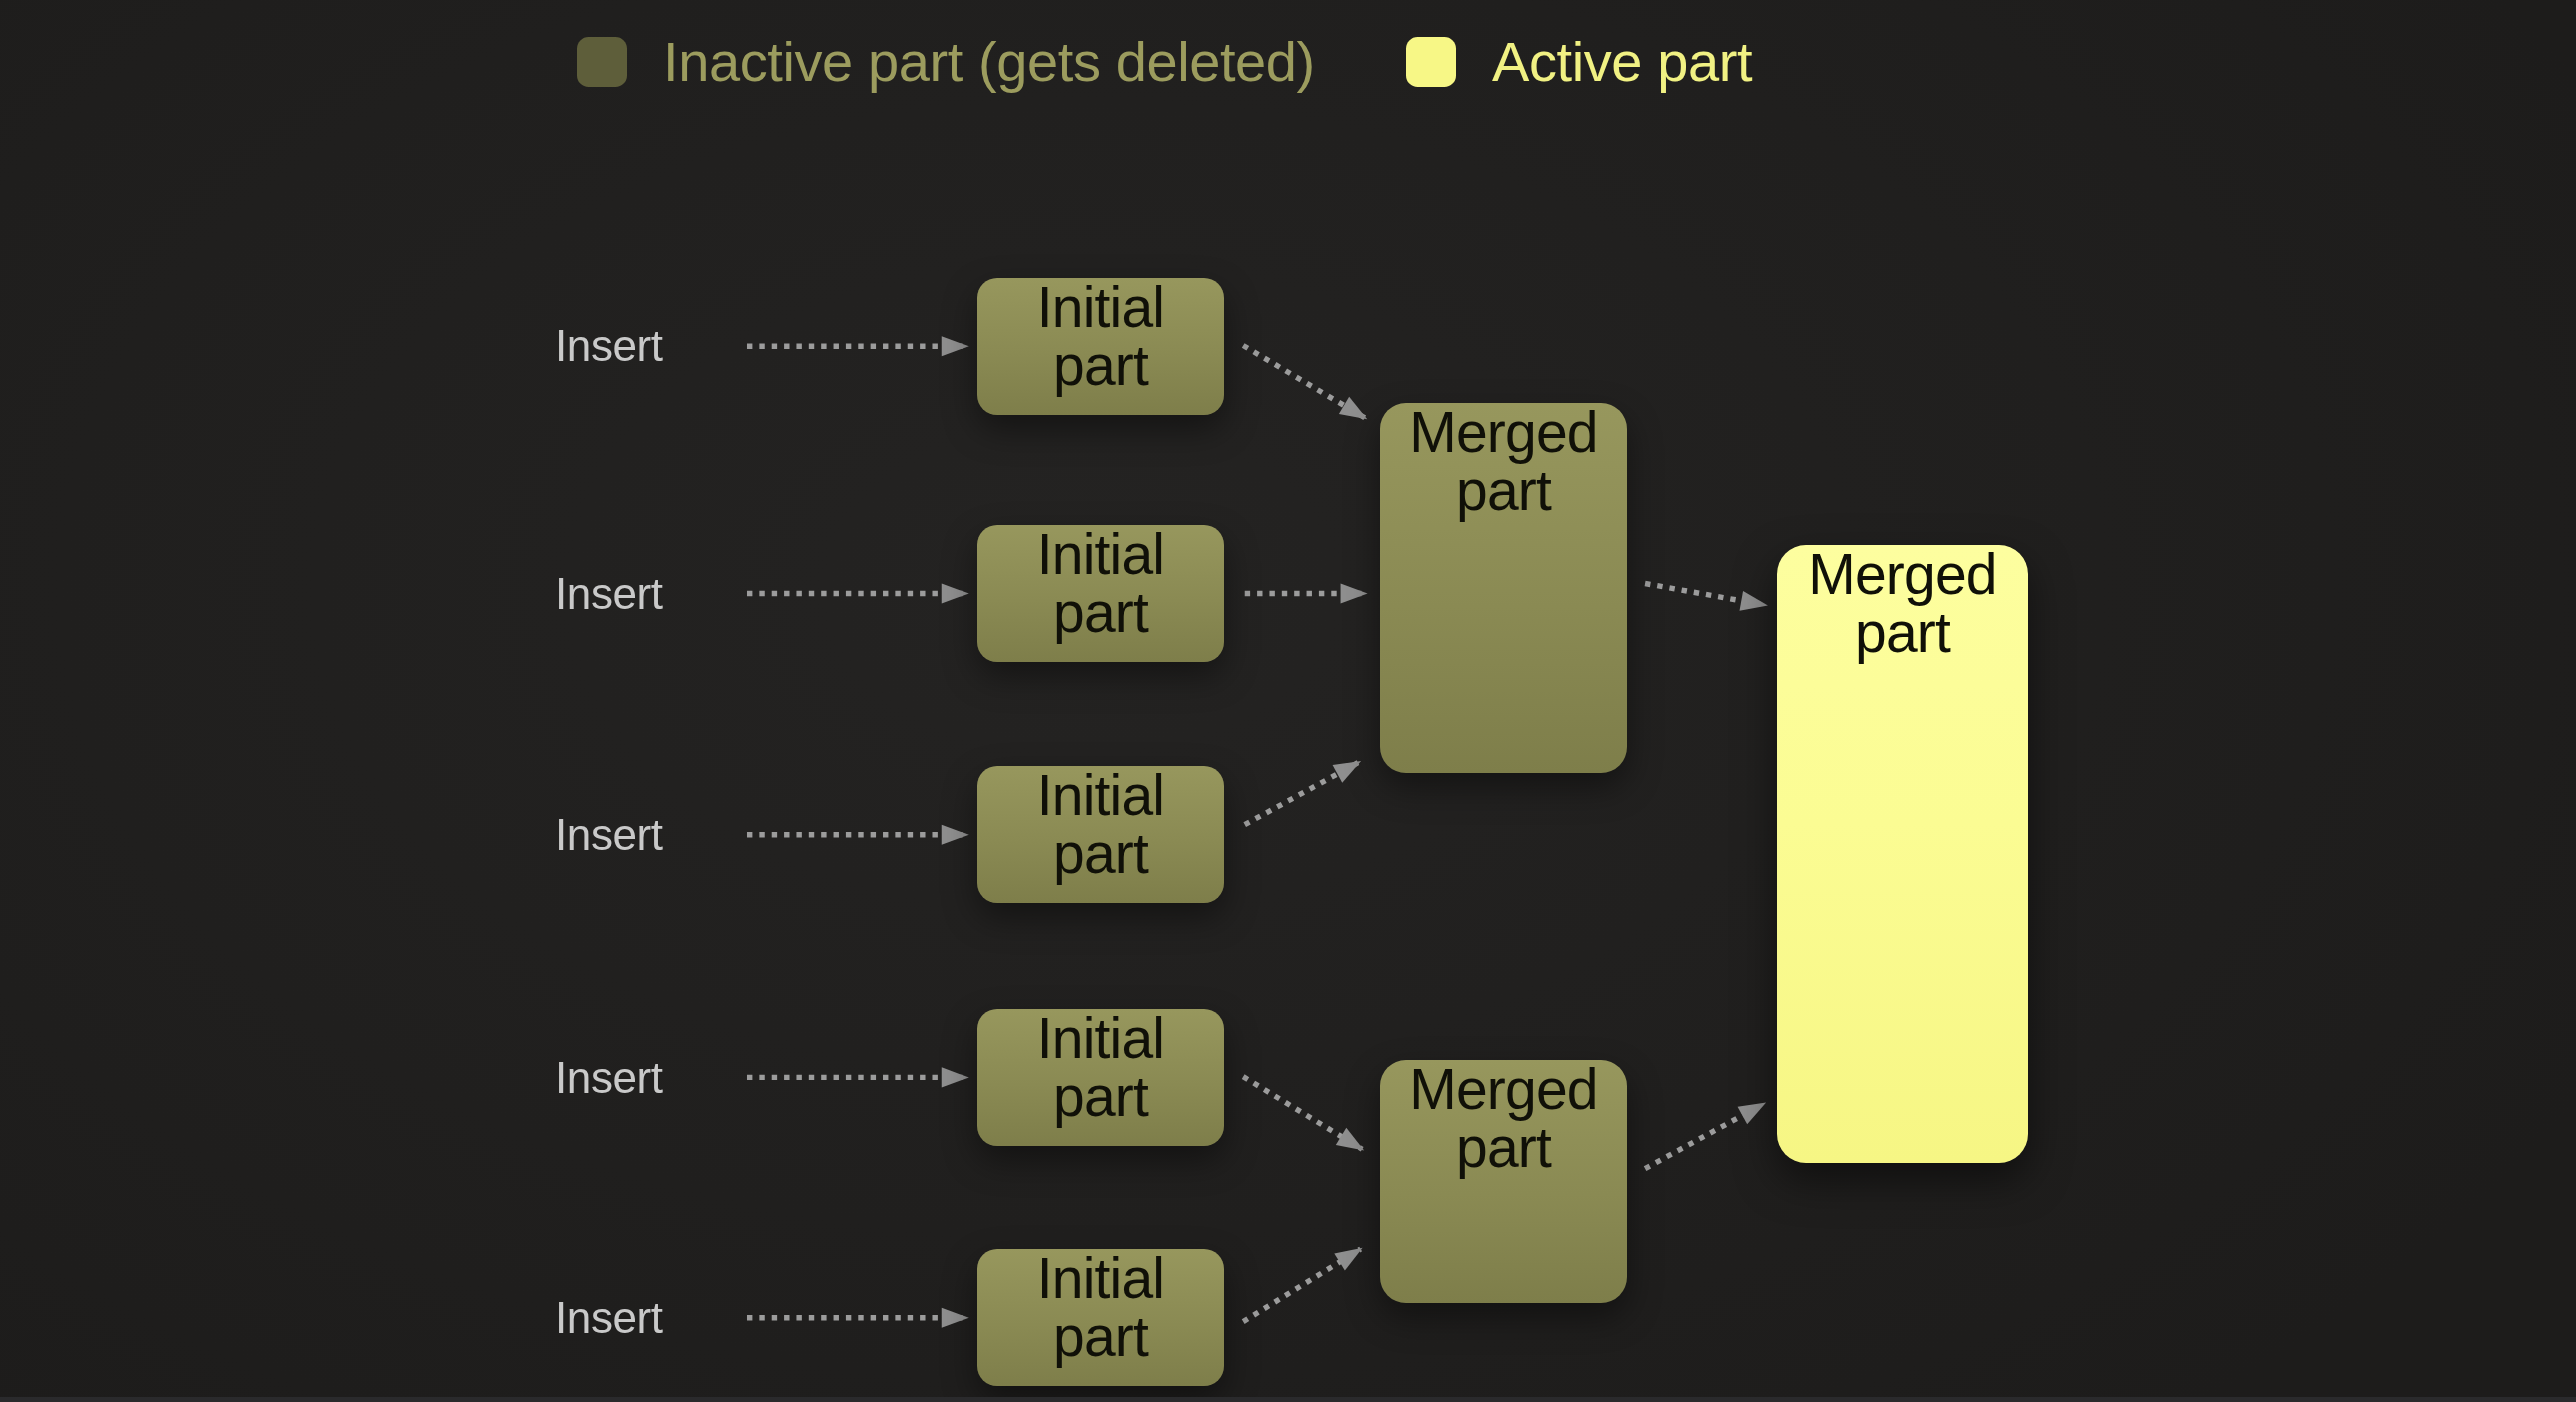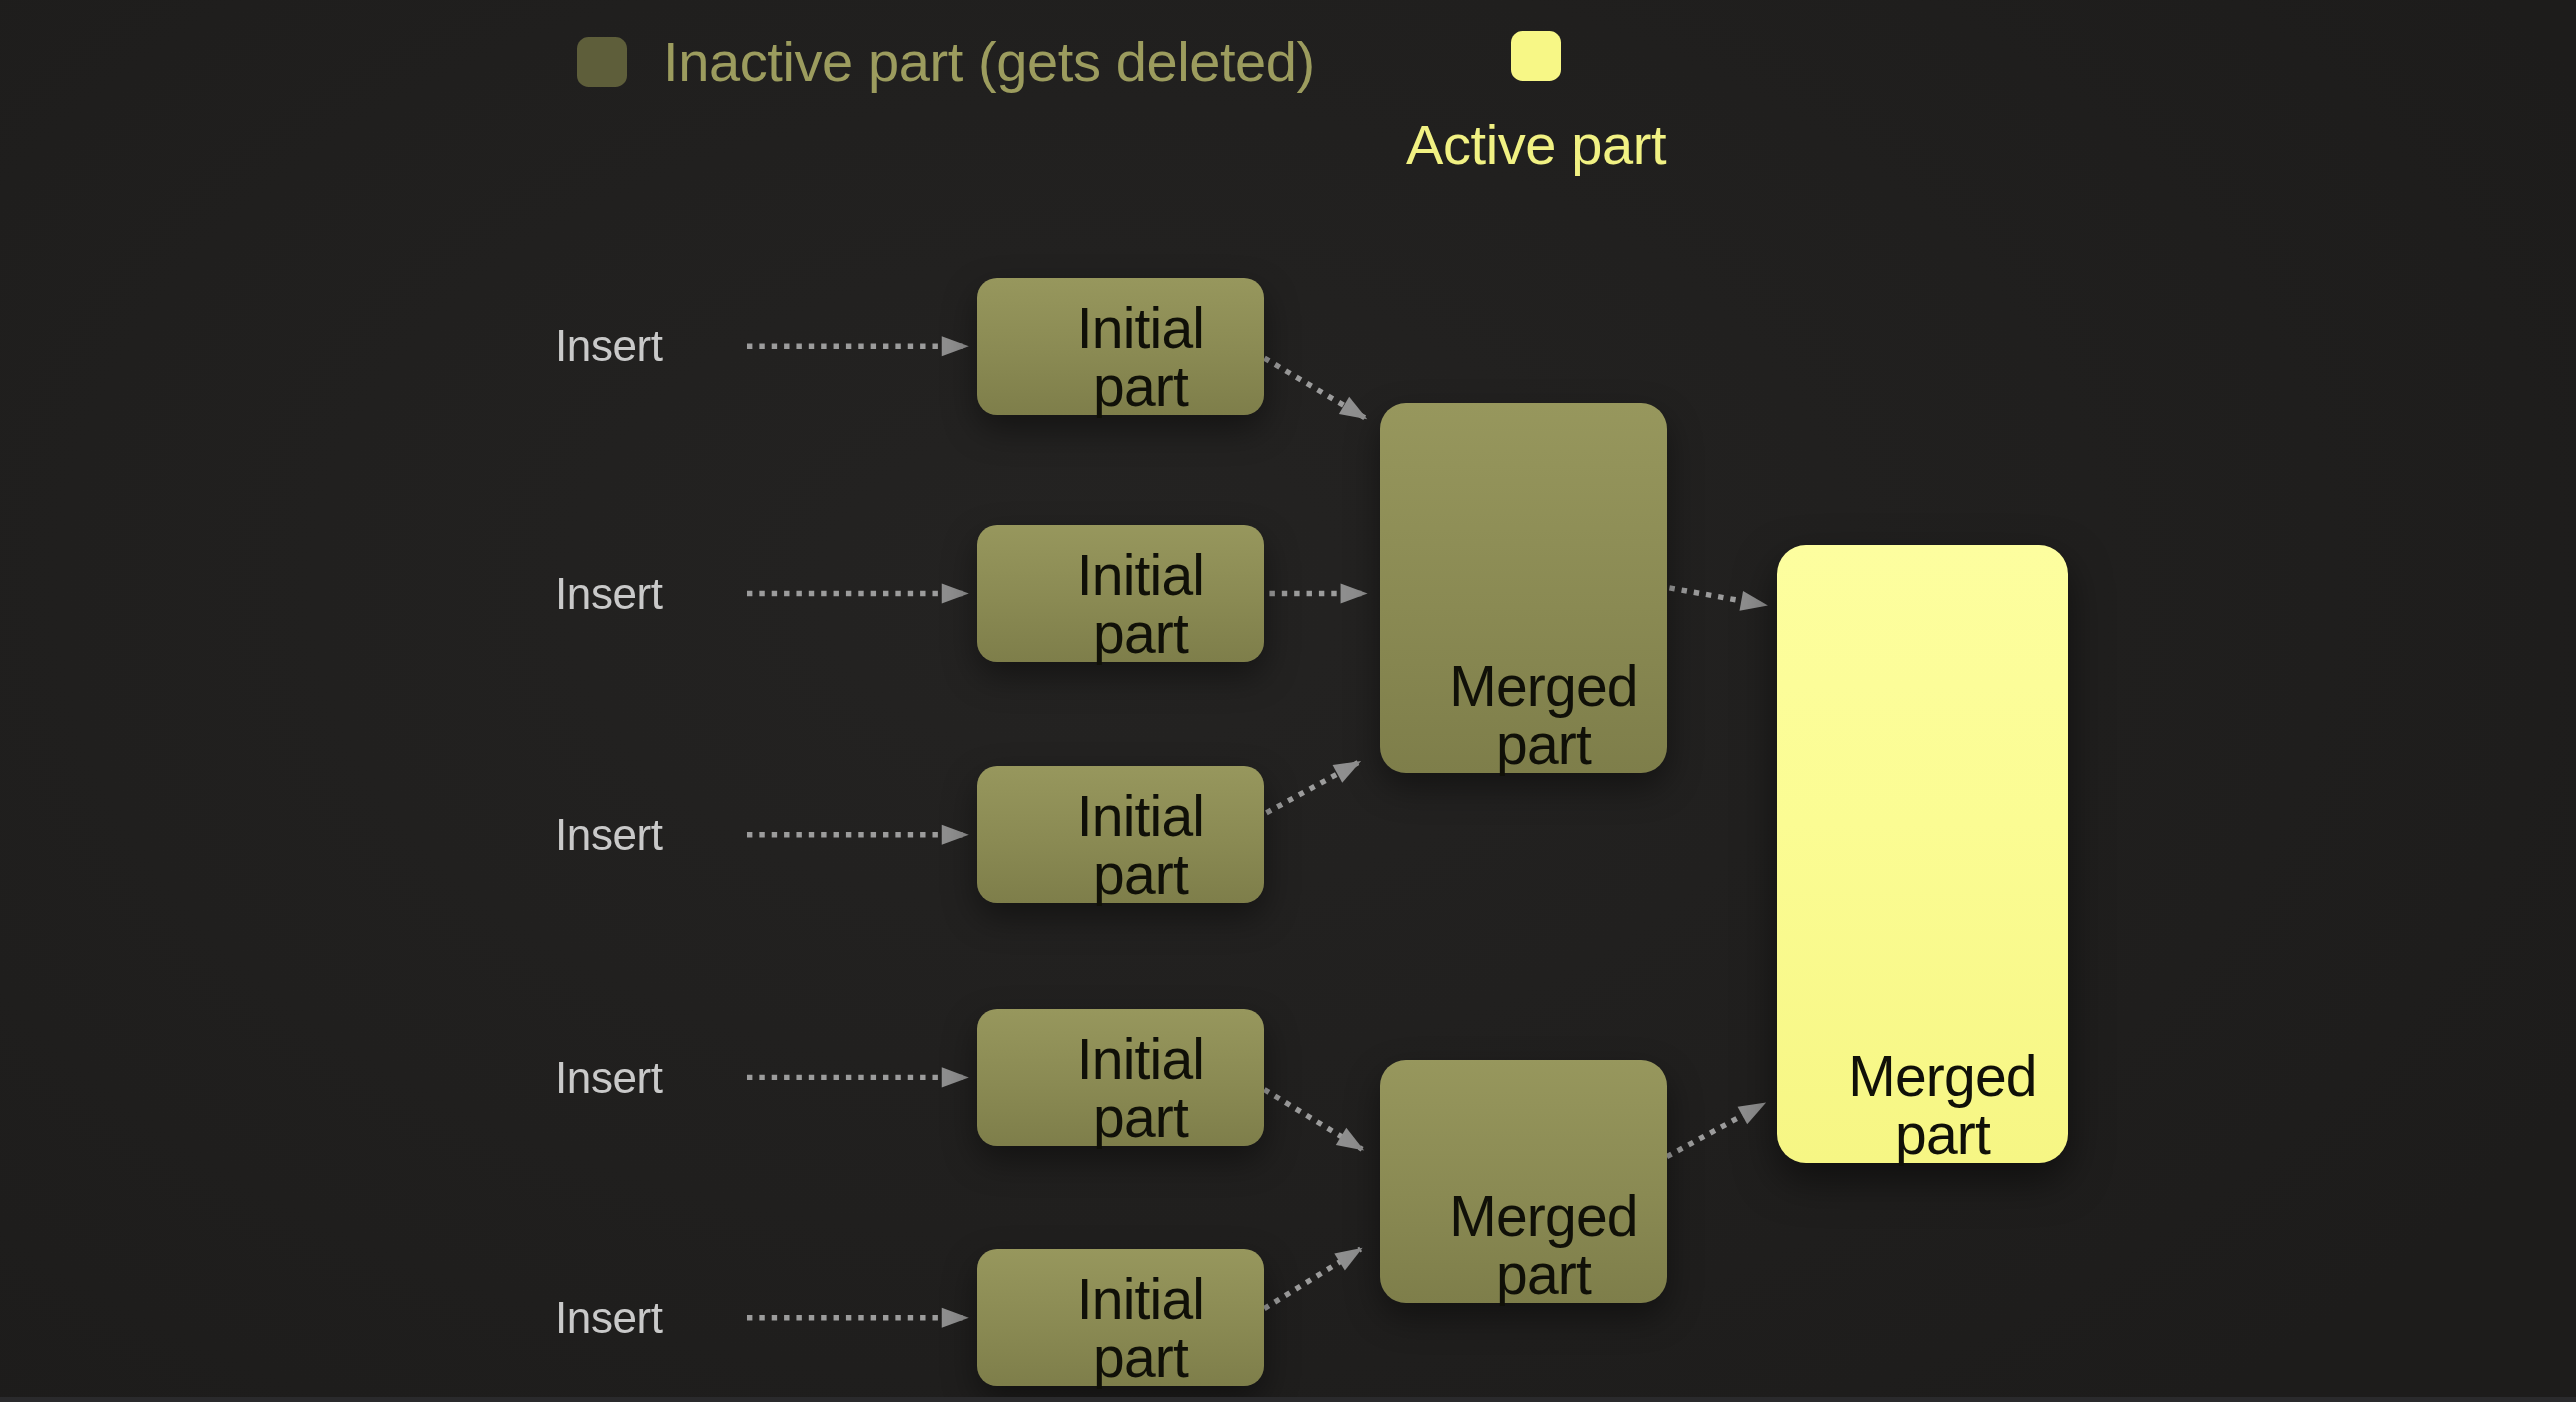--- a/index.html
+++ b/index.html
@@ -28,25 +28,24 @@
   .legend-label.active{color:#F1F183;}
   
   .insert{
     position:absolute;left:555px;transform:translateY(-50%);
     font-size:44px;line-height:1;color:#C9C9C9;letter-spacing:-0.4px;
     white-space:nowrap;
   }
   
   .node{
     position:absolute;
-    display:flex;align-items:flex-end;justify-content:center;
+    display:flex;align-items:flex-start;justify-content:center;
     text-align:center;color:#101008;
     border-radius:21.6px;
     box-shadow:0 14px 34px rgba(0,0,0,0.42);
-    padding-left:40px;
   }
   .node .node-label{
     font-size:57px;line-height:1.02;letter-spacing:-0.8px;
     white-space:pre-line;
   }
   .node.inactive{
     background:linear-gradient(180deg,#97975D 0%,#8A8A53 55%,#7E7E4A 100%);
   }
   .node.initial{left:977px;width:247px;height:137px;border-radius:20px;}
   .node.merged{left:1380px;width:247px;border-radius:26px;}
@@ -71,21 +70,21 @@
 </style>
 </head>
 <body>
 
 <div class="stage">
 
   <div class="legend-item" style="left:550px;margin-left:27px;">
     <span class="swatch inactive"></span>
     <span class="legend-label inactive">Inactive part (gets deleted)</span>
   </div>
-  <div class="legend-item" style="left:1406px;flex-direction:column;">
+  <div class="legend-item" style="left:1406px;">
     <span class="swatch active"></span>
     <span class="legend-label active">Active part</span>
   </div>
 
   <svg class="arrows" width="2576" height="1402" viewBox="0 0 3332 1814">
     <defs>
       <marker id="ah" markerUnits="userSpaceOnUse" markerWidth="40" markerHeight="30" refX="33" refY="14" orient="auto">
         <path d="M1,1 L36,14 L1,27 Z" fill="#8F8F8F"></path>
       </marker>
     </defs>

